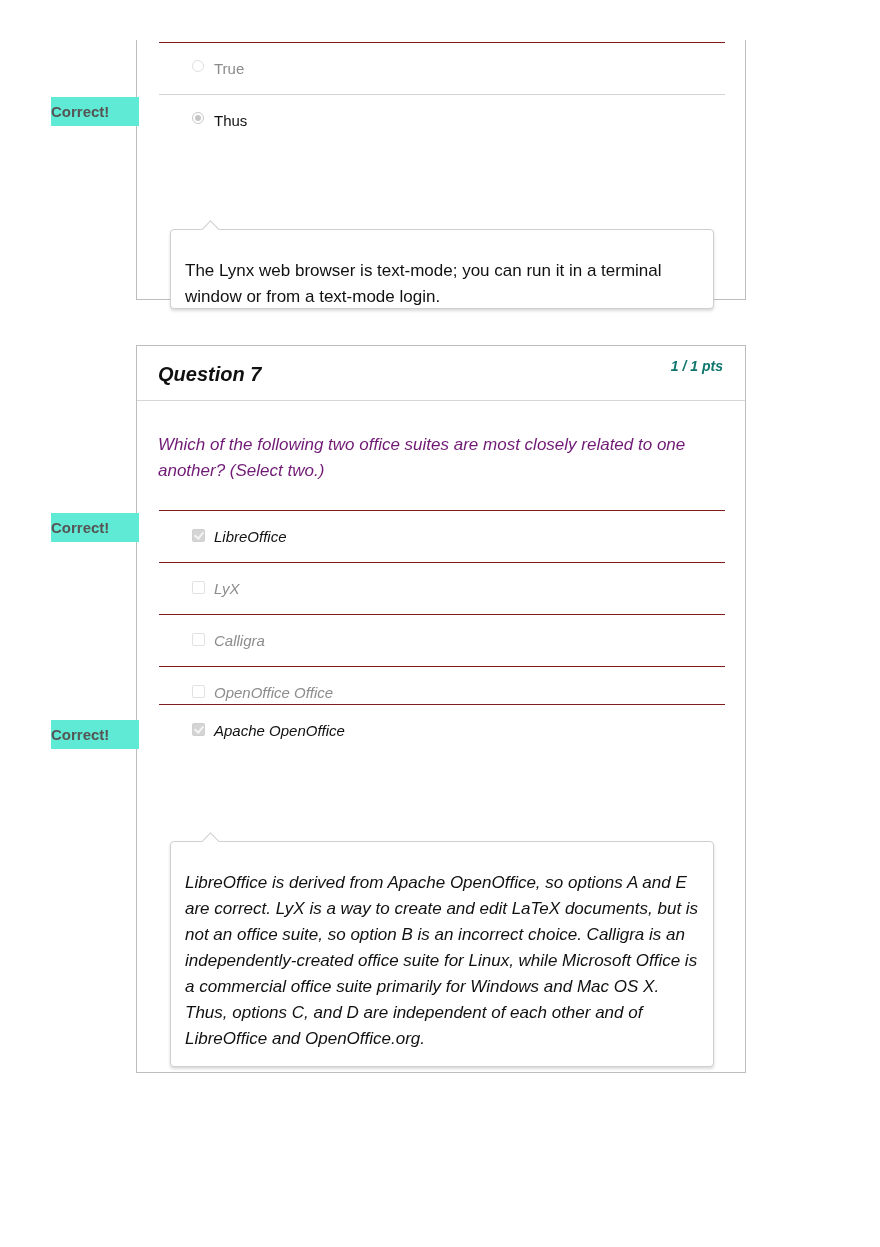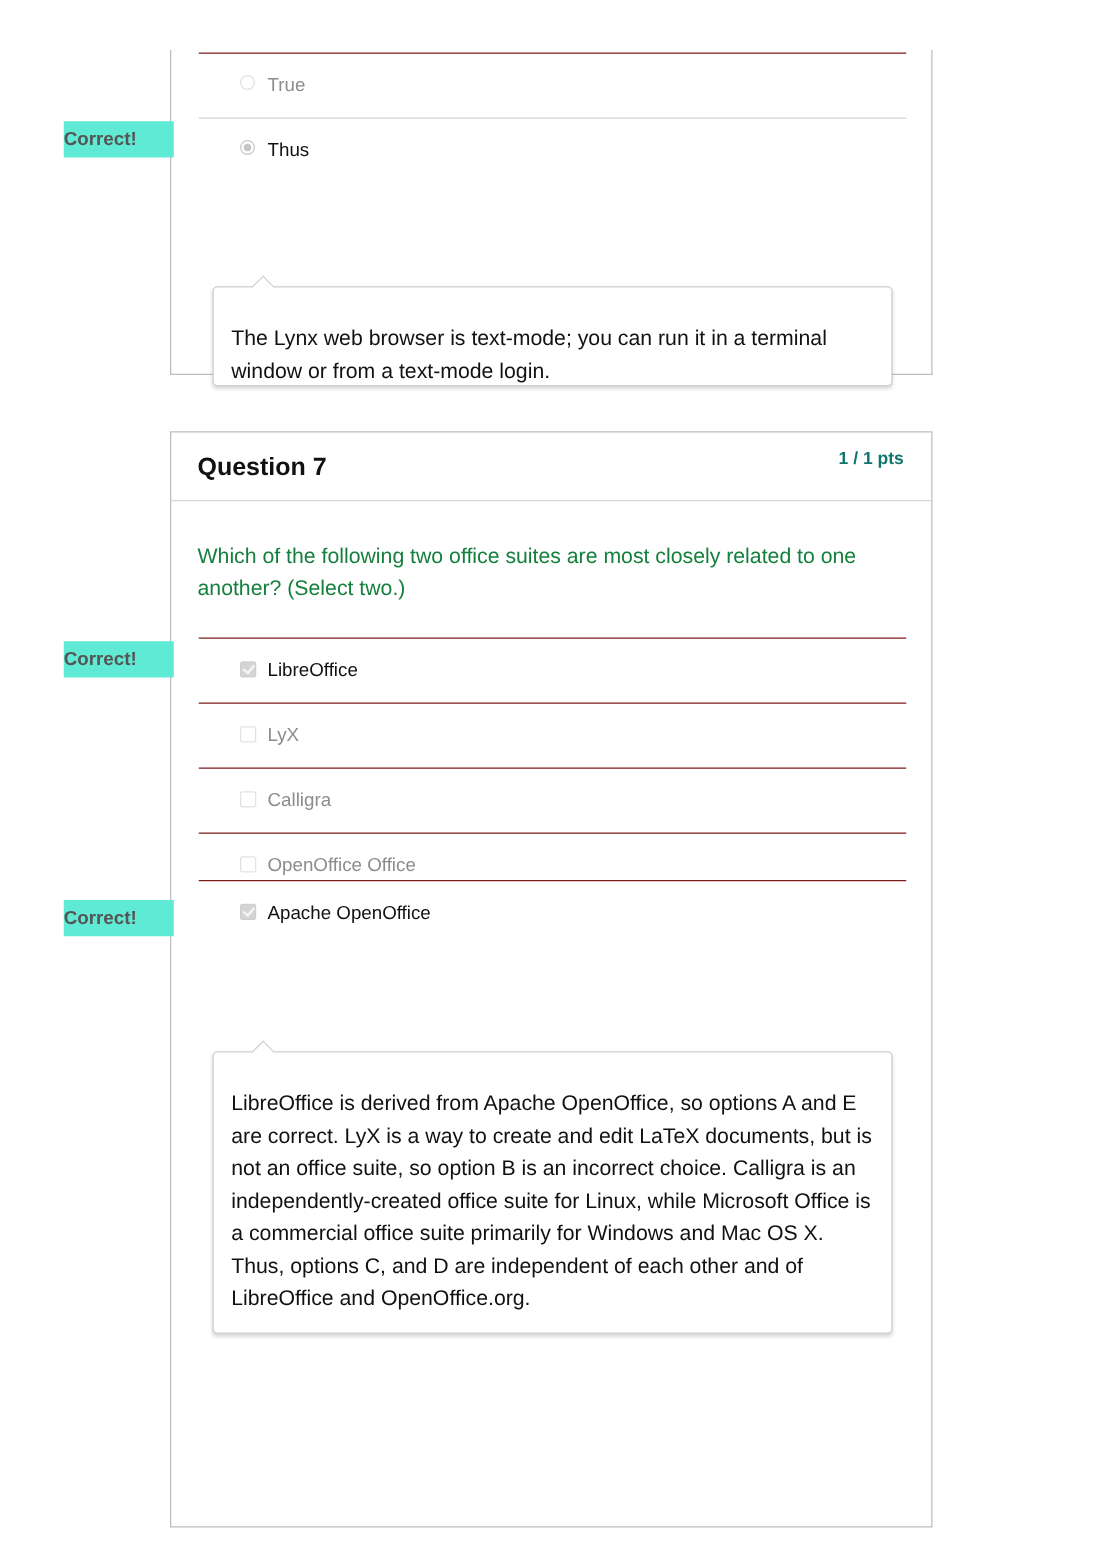--- a/index.html
+++ b/index.html
@@ -1,24 +1,24 @@
 <!DOCTYPE html>
 <html><head>
 <meta charset="utf-8">
 <style>
   html, body { margin:0; padding:0; background:#ffffff; }
   body { width:880px; height:1247px; position:relative; overflow:hidden;
          font-family:"Liberation Sans", sans-serif; color:#111; }
   .card { position:absolute; left:136px; width:610px; border:1px solid #bdbdbd; background:#fff; box-sizing:border-box; }
   .card-top { top:40px; height:260px; border-top:none; }
-  .card-q7 { top:345px; height:877px; }
+  .card-q7 { top:345px; height:728px;font-style:italic; }
   .q-header { position:absolute; left:0; top:0; right:0; height:54px; border-bottom:1px solid #d6d6d6; }
   .q-title { position:absolute; left:21px; top:17px; font-size:20px; font-weight:bold; color:#111; }
   .q-pts { position:absolute; right:22px; top:12px; font-size:14px; font-weight:bold; color:#0f766e; }
-  .q-text { position:absolute; left:21px; top:86px; width:560px; font-size:17px; line-height:26px; color:#15803d; }
+  .q-text { position:absolute; left:21px; top:86px; width:560px; font-size:17px; line-height:26px; color:#701a75; }
   .answer-row { position:absolute; left:22px; width:566px; height:51px; border-top:1px solid #7f1d1d; box-sizing:border-box; }
   .answer-row .lbl { position:absolute; left:55px; top:17px; font-size:15px; }
   .answer-row.dim .lbl { color:#8c8c8c; }
   .answer-row.sel .lbl { color:#111; }
   .radio { position:absolute; left:33px; top:17px; width:12px; height:12px; border-radius:50%; border:1px solid #e0e0e0; background:#fff; box-sizing:border-box; }
   .radio.on { border-color:#c8c8c8; }
   .radio.on::after { content:""; position:absolute; left:2px; top:2px; width:6px; height:6px; border-radius:50%; background:#c6c6c6; }
   .chk { position:absolute; left:33px; top:18px; width:13px; height:13px; border:1px solid #e2e2e2; border-radius:2px; background:#fff; box-sizing:border-box; }
   .chk.on { background:#d4d4d4; border-color:#cfcfcf; }
   .chk.on::after { content:""; position:absolute; left:3px; top:0px; width:4px; height:7px; border-right:2px solid #f4f4f4; border-bottom:2px solid #f4f4f4; transform:rotate(40deg); }

